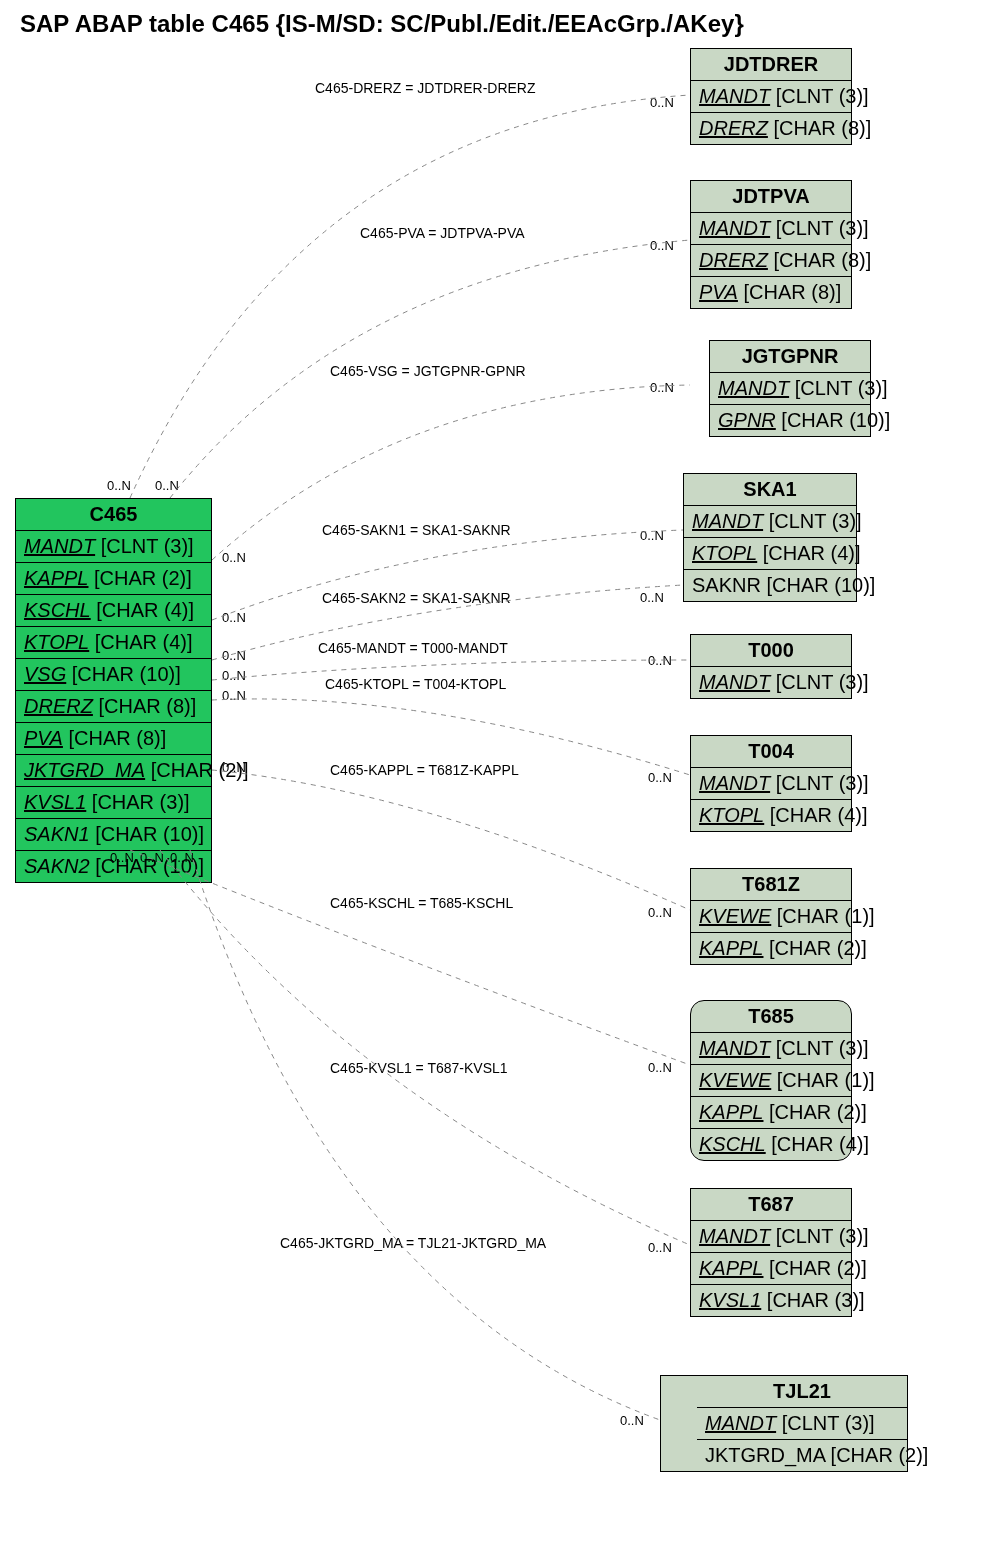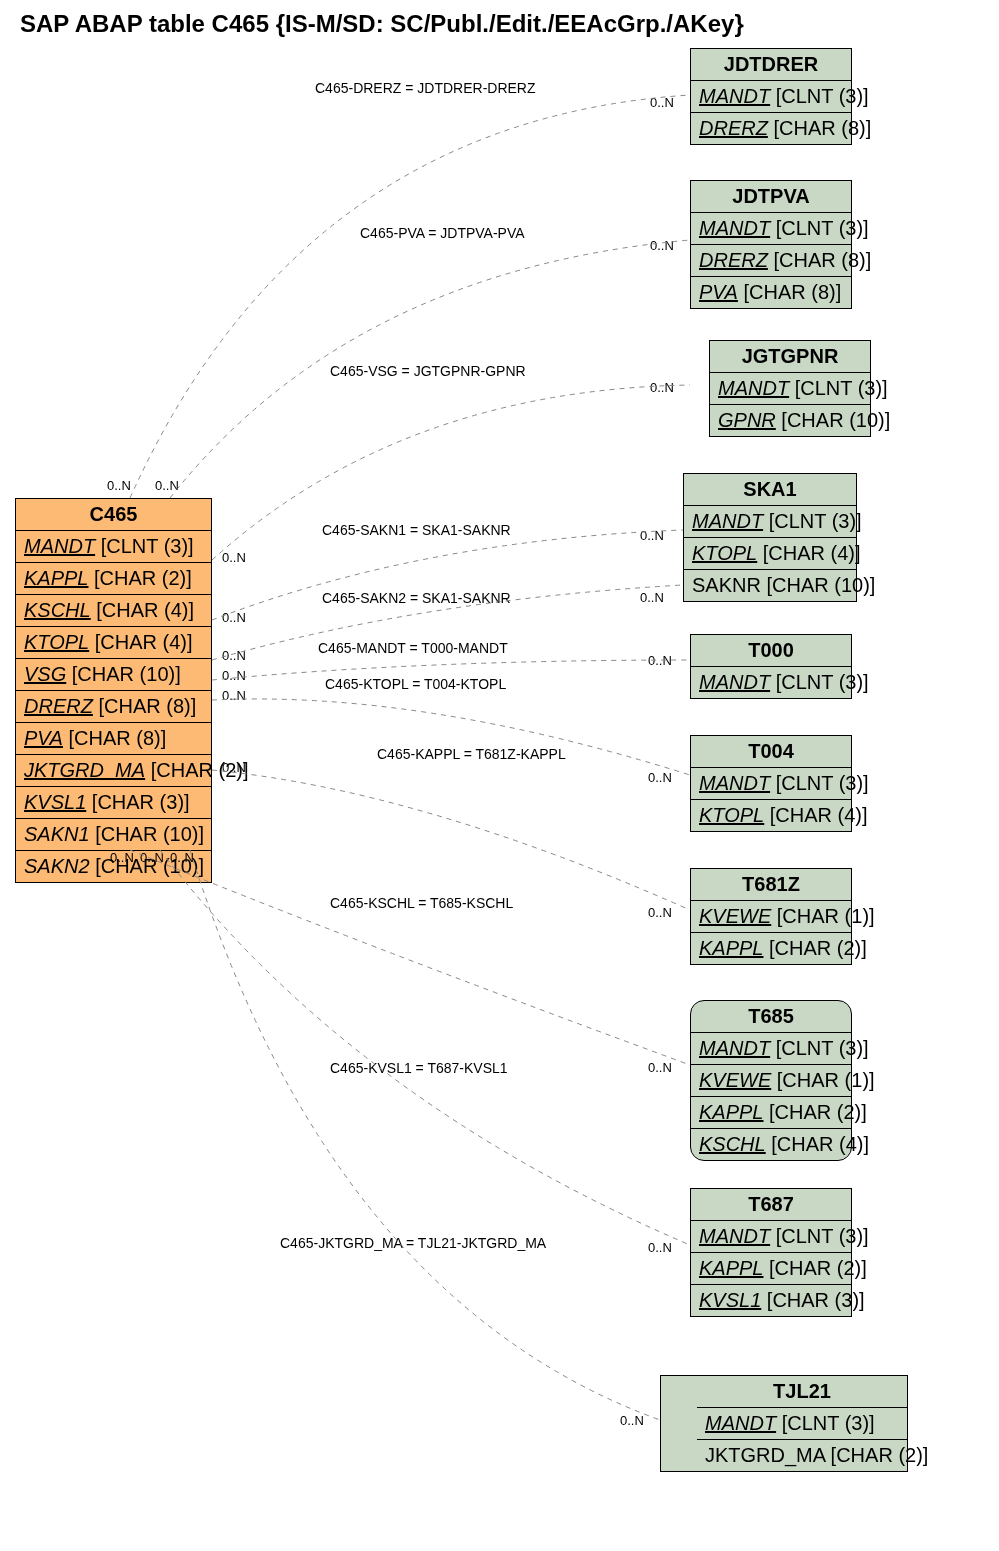--- a/index.html
+++ b/index.html
@@ -19,21 +19,21 @@
     font-weight: bold;
     color: #000;
   }
   .entity {
     position: absolute;
     border: 1px solid #000;
     background: #c9d8c5;
     font-size: 20px;
   }
   .entity.main {
-    background: #fdba74;
+    background: #22c55e;
   }
   .entity-title {
     text-align: center;
     font-weight: bold;
     padding: 4px 8px;
     border-bottom: 1px solid #000;
     white-space: nowrap;
   }
   .entity-row {
     padding: 4px 8px;
@@ -156,21 +156,21 @@
   <div class="entity-row"><span>JKTGRD_MA</span> <span>[CHAR (2)]</span></div>
 </div>
 
 <div class="edge-label" style="left:315px; top:80px;">C465-DRERZ = JDTDRER-DRERZ</div>
 <div class="edge-label" style="left:360px; top:225px;">C465-PVA = JDTPVA-PVA</div>
 <div class="edge-label" style="left:330px; top:363px;">C465-VSG = JGTGPNR-GPNR</div>
 <div class="edge-label" style="left:322px; top:522px;">C465-SAKN1 = SKA1-SAKNR</div>
 <div class="edge-label" style="left:322px; top:590px;">C465-SAKN2 = SKA1-SAKNR</div>
 <div class="edge-label" style="left:318px; top:640px;">C465-MANDT = T000-MANDT</div>
 <div class="edge-label" style="left:325px; top:676px;">C465-KTOPL = T004-KTOPL</div>
-<div class="edge-label" style="left:330px; top:746px;margin-left:47px;">C465-KAPPL = T681Z-KAPPL</div>
+<div class="edge-label" style="left:330px; top:762px;">C465-KAPPL = T681Z-KAPPL</div>
 <div class="edge-label" style="left:330px; top:895px;">C465-KSCHL = T685-KSCHL</div>
 <div class="edge-label" style="left:330px; top:1060px;">C465-KVSL1 = T687-KVSL1</div>
 <div class="edge-label" style="left:280px; top:1235px;">C465-JKTGRD_MA = TJL21-JKTGRD_MA</div>
 
 <div class="card" style="left:107px; top:478px;">0..N</div>
 <div class="card" style="left:155px; top:478px;">0..N</div>
 <div class="card" style="left:222px; top:550px;">0..N</div>
 <div class="card" style="left:222px; top:610px;">0..N</div>
 <div class="card" style="left:222px; top:648px;">0..N</div>
 <div class="card" style="left:222px; top:668px;">0..N</div>

